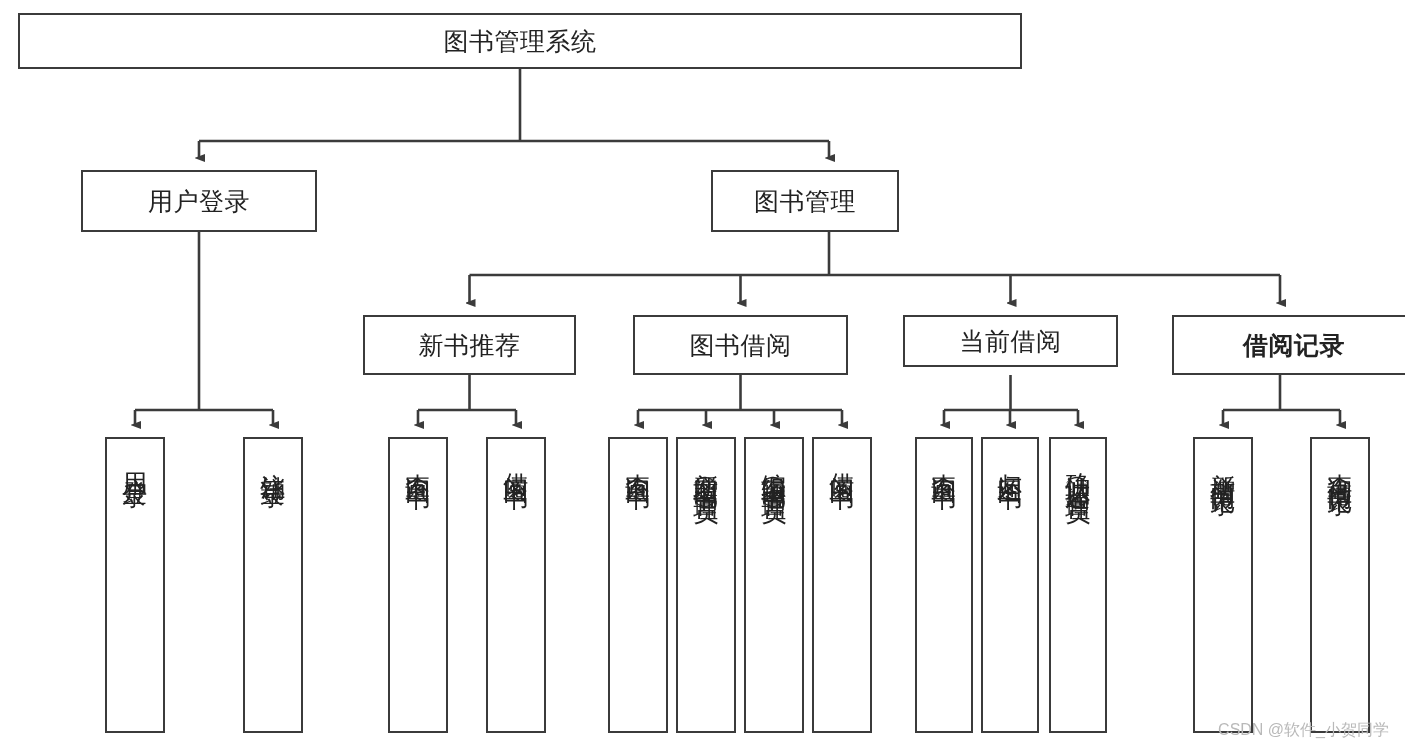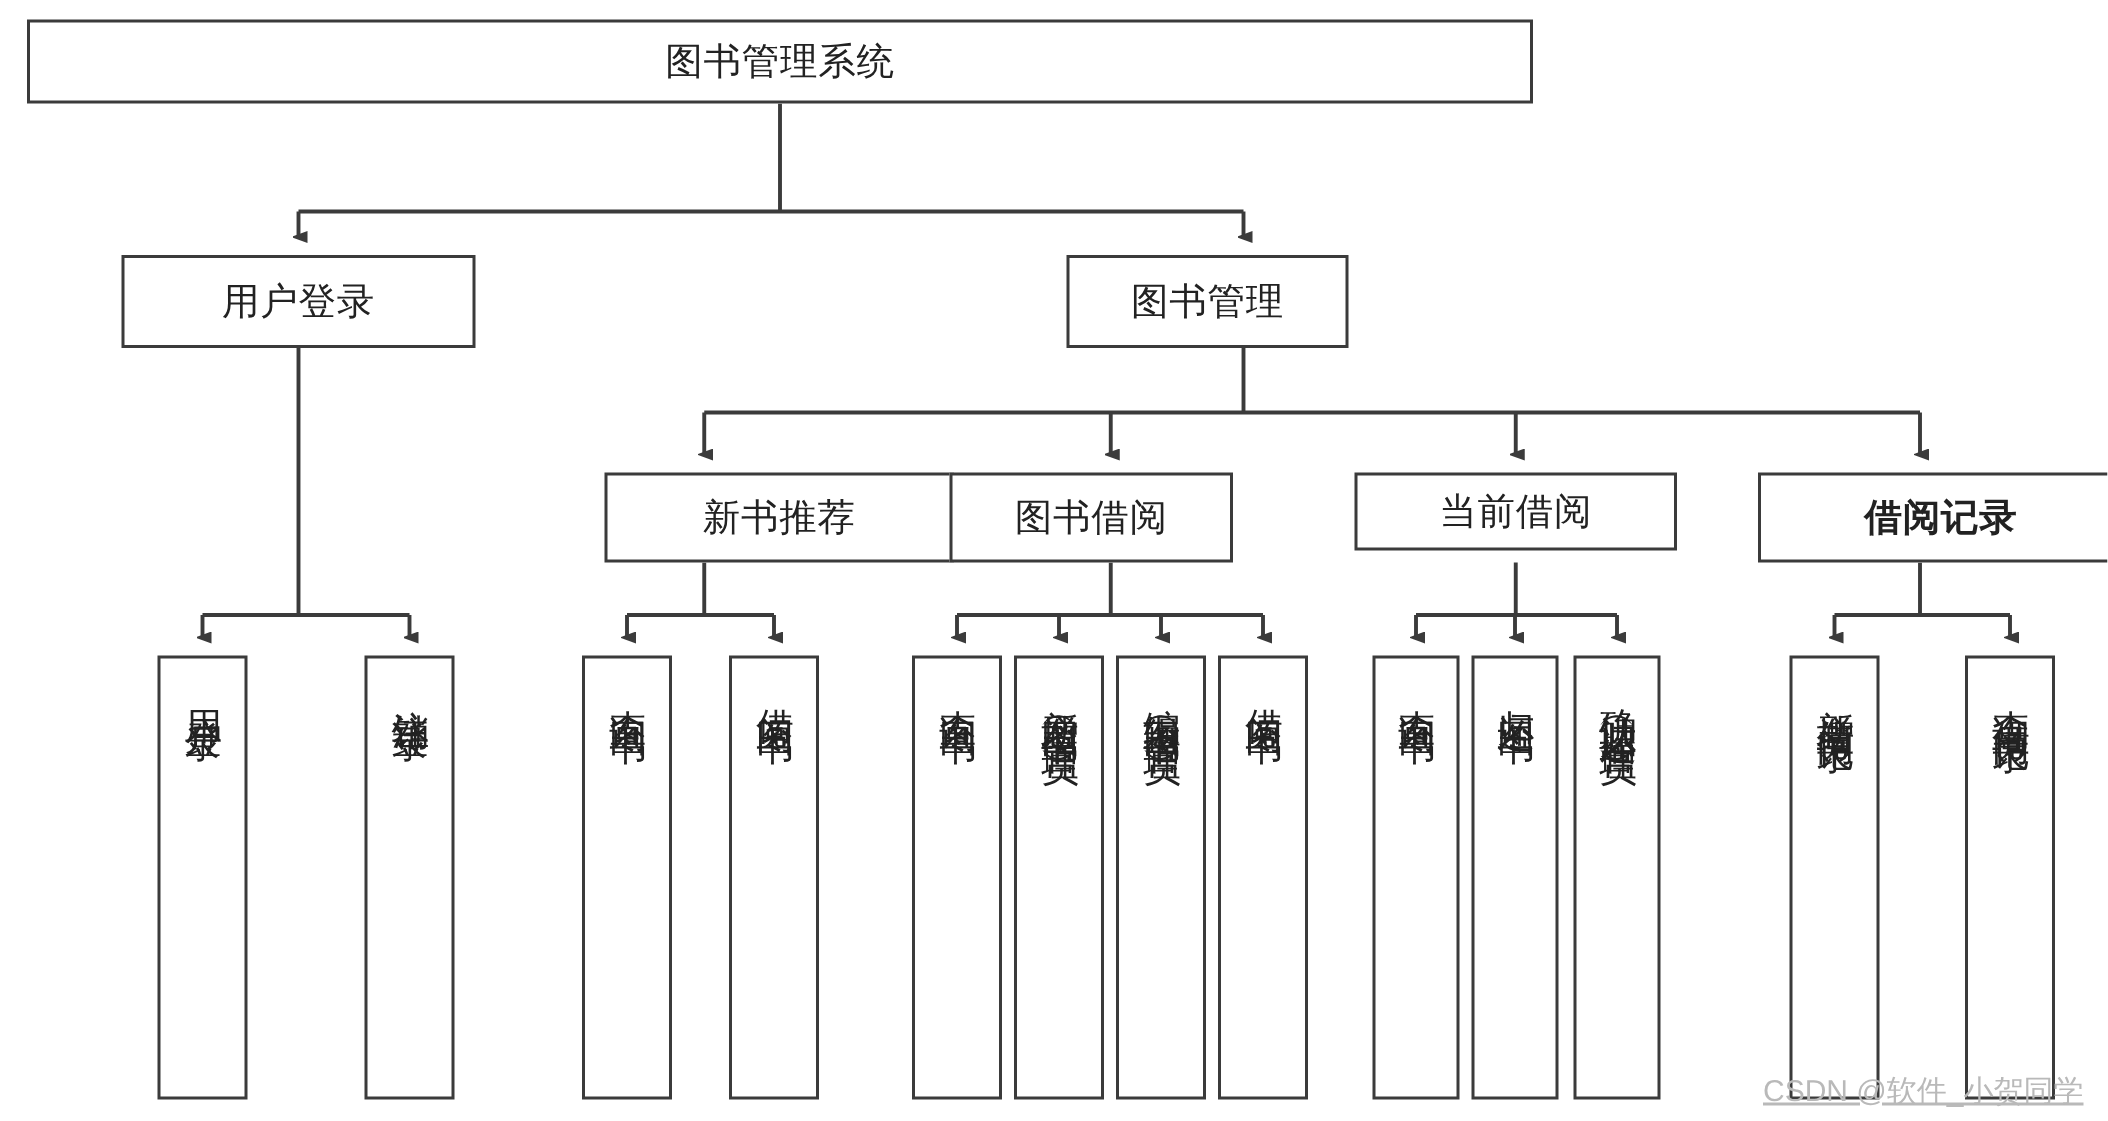--- a/index.html
+++ b/index.html
@@ -55,26 +55,25 @@
     text-orientation: upright;
     font-size: 25px;
     letter-spacing: 4px;
     line-height: 1.05;
     white-space: nowrap;
   }
   .watermark {
     position: absolute;
     right: 16px;
     bottom: 6px;
-    font-size: 20px;
+    font-size: 16px;
     color: #b9b9b9;
     white-space: nowrap;
     z-index: 3;
     font-family: "Liberation Sans", "DejaVu Sans", sans-serif;
-    text-decoration: underline;
   }
 </style>
 </head>
 <body>
 
 <div id="canvas">
 
   <svg id="svg-layer" viewBox="0 0 1405 747" xmlns="http://www.w3.org/2000/svg">
     <defs>
       <marker id="arrow" markerWidth="10" markerHeight="10" refX="4" refY="6" orient="auto" markerUnits="userSpaceOnUse">
@@ -121,24 +120,24 @@
   <div id="nodes-layer">
       <div class="node horizontal" style="left: 18px; top: 13px; width: 1004px; height: 56px;">
         <span class="label">图书管理系统</span>
       </div>
       <div class="node horizontal" style="left: 81px; top: 170px; width: 236px; height: 62px;">
         <span class="label">用户登录</span>
       </div>
       <div class="node horizontal" style="left: 711px; top: 170px; width: 188px; height: 62px;">
         <span class="label">图书管理</span>
       </div>
-      <div class="node horizontal" style="left: 363px; top: 315px; width: 233px; height: 60px; margin-left: 40px;">
+      <div class="node horizontal" style="left: 363px; top: 315px; width: 213px; height: 60px;">
         <span class="label">新书推荐</span>
       </div>
-      <div class="node horizontal" style="left: 633px; top: 315px; width: 189px; height: 60px;">
+      <div class="node horizontal" style="left: 633px; top: 315px; width: 215px; height: 60px;">
         <span class="label">图书借阅</span>
       </div>
       <div class="node horizontal" style="left: 903px; top: 315px; width: 215px; height: 52px;">
         <span class="label">当前借阅</span>
       </div>
       <div class="node horizontal" style="left: 1172px; top: 315px; width: 244px; height: 60px; font-weight: bold;">
         <span class="label">借阅记录</span>
       </div>
       <div class="node vertical" style="left: 105px; top: 437px; width: 60px; height: 296px;">
         <span class="label">用户登录</span>

